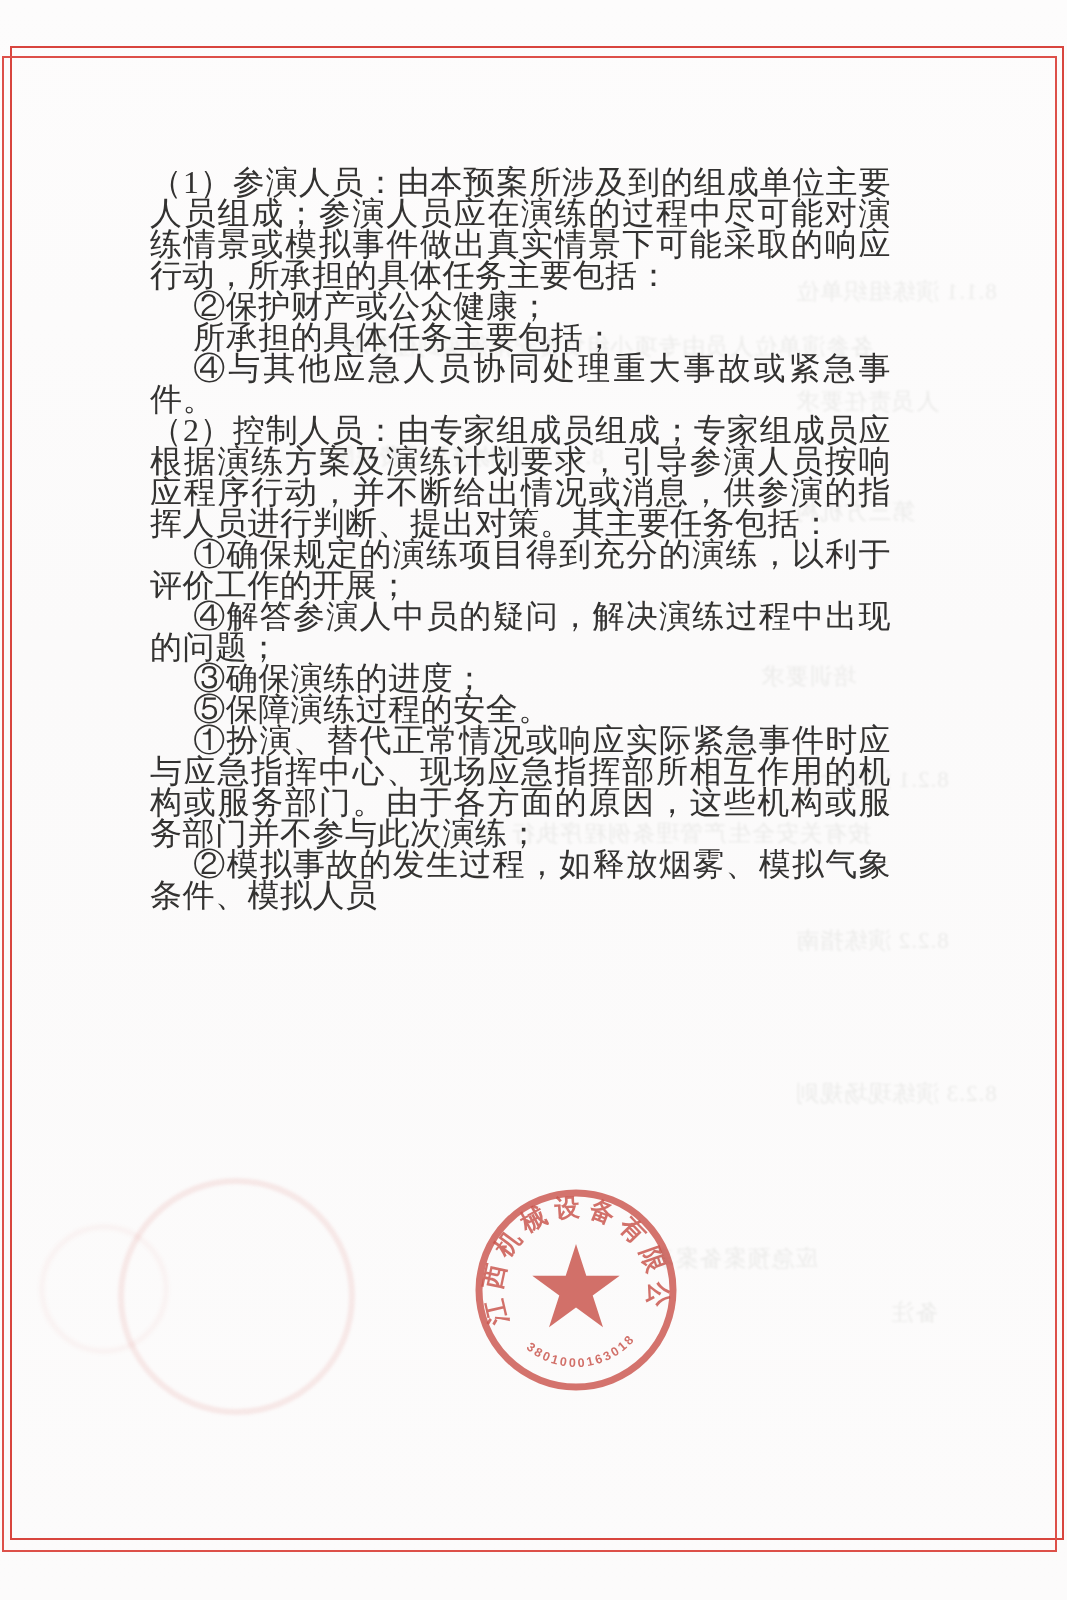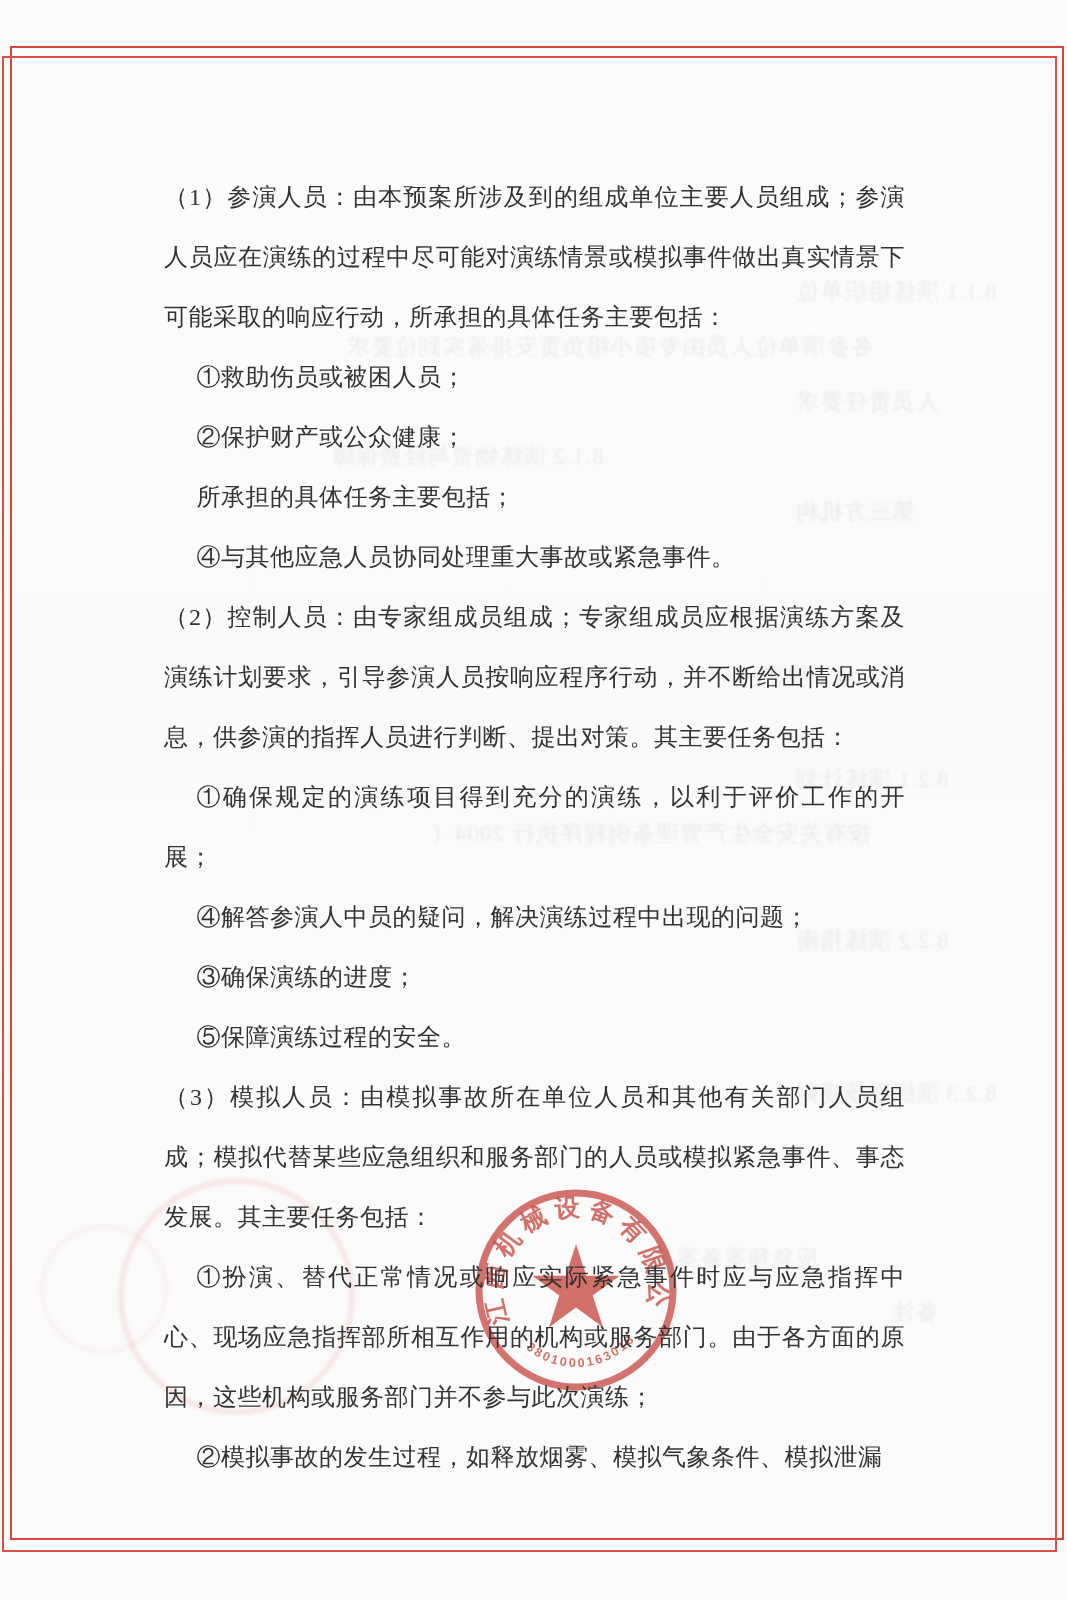--- a/index.html
+++ b/index.html
@@ -15,25 +15,25 @@
     background: linear-gradient(180deg, #fdfcfc 0%, #fbfafa 40%, #fcfbfb 100%);
   }
   
   .frame { position: absolute; border: 2px solid #d8453e; pointer-events: none; }
   .frame-a { left: 10px; top: 46px;  width: 1050px; height: 1490px; }
   .frame-b { left: 2px;  top: 56px;  width: 1051px; height: 1492px; border-color: #dd5049; }
 
   
   .doc {
     position: absolute;
-    left: 164px; top: 167px;
+    left: 150px; top: 167px;
     width: 741px;
     color: #333231;
-    font-size: 24px;
-    line-height: 60px;
+    font-size: 32px;
+    line-height: 31px;
     letter-spacing: 0.5px;
     filter: blur(0.35px);
     z-index: 3;
   }
   .para { margin: 0; text-align: justify; text-justify: inter-ideograph; }
   .para.indent { text-indent: 1.35em; }
 
   
   .stamp {
     position: absolute;
@@ -111,27 +111,25 @@
     <text font-size="25" font-family="Liberation Sans, sans-serif" font-weight="bold" fill="#c53a31" fill-opacity="0.82" letter-spacing="7">
       <textPath href="#seal-arc-top" startOffset="6">江西机械设备有限公司</textPath>
     </text>
     <text font-size="12.5" font-family="Liberation Sans, sans-serif" font-weight="bold" fill="#c53a31" fill-opacity="0.82" letter-spacing="2.5">
       <textPath href="#seal-arc-bottom" startOffset="26">3801000163018</textPath>
     </text>
   </svg>
 
   <div class="doc" id="doc-body">
       <div class="para">（1）参演人员：由本预案所涉及到的组成单位主要人员组成；参演人员应在演练的过程中尽可能对演练情景或模拟事件做出真实情景下可能采取的响应行动，所承担的具体任务主要包括：</div>
-      <div class="para indent">①救助伤员或被困人员；</div>
       <div class="para indent">②保护财产或公众健康；</div>
       <div class="para indent">所承担的具体任务主要包括；</div>
       <div class="para indent">④与其他应急人员协同处理重大事故或紧急事件。</div>
       <div class="para">（2）控制人员：由专家组成员组成；专家组成员应根据演练方案及演练计划要求，引导参演人员按响应程序行动，并不断给出情况或消息，供参演的指挥人员进行判断、提出对策。其主要任务包括：</div>
       <div class="para indent">①确保规定的演练项目得到充分的演练，以利于评价工作的开展；</div>
       <div class="para indent">④解答参演人中员的疑问，解决演练过程中出现的问题；</div>
       <div class="para indent">③确保演练的进度；</div>
       <div class="para indent">⑤保障演练过程的安全。</div>
-      <div class="para">（3）模拟人员：由模拟事故所在单位人员和其他有关部门人员组成；模拟代替某些应急组织和服务部门的人员或模拟紧急事件、事态发展。其主要任务包括：</div>
       <div class="para indent">①扮演、替代正常情况或响应实际紧急事件时应与应急指挥中心、现场应急指挥部所相互作用的机构或服务部门。由于各方面的原因，这些机构或服务部门并不参与此次演练；</div>
-      <div class="para indent">②模拟事故的发生过程，如释放烟雾、模拟气象条件、模拟泄漏</div>
+      <div class="para indent">②模拟事故的发生过程，如释放烟雾、模拟气象条件、模拟人员</div>
     </div>
 
 </div>
 
 </body></html>

